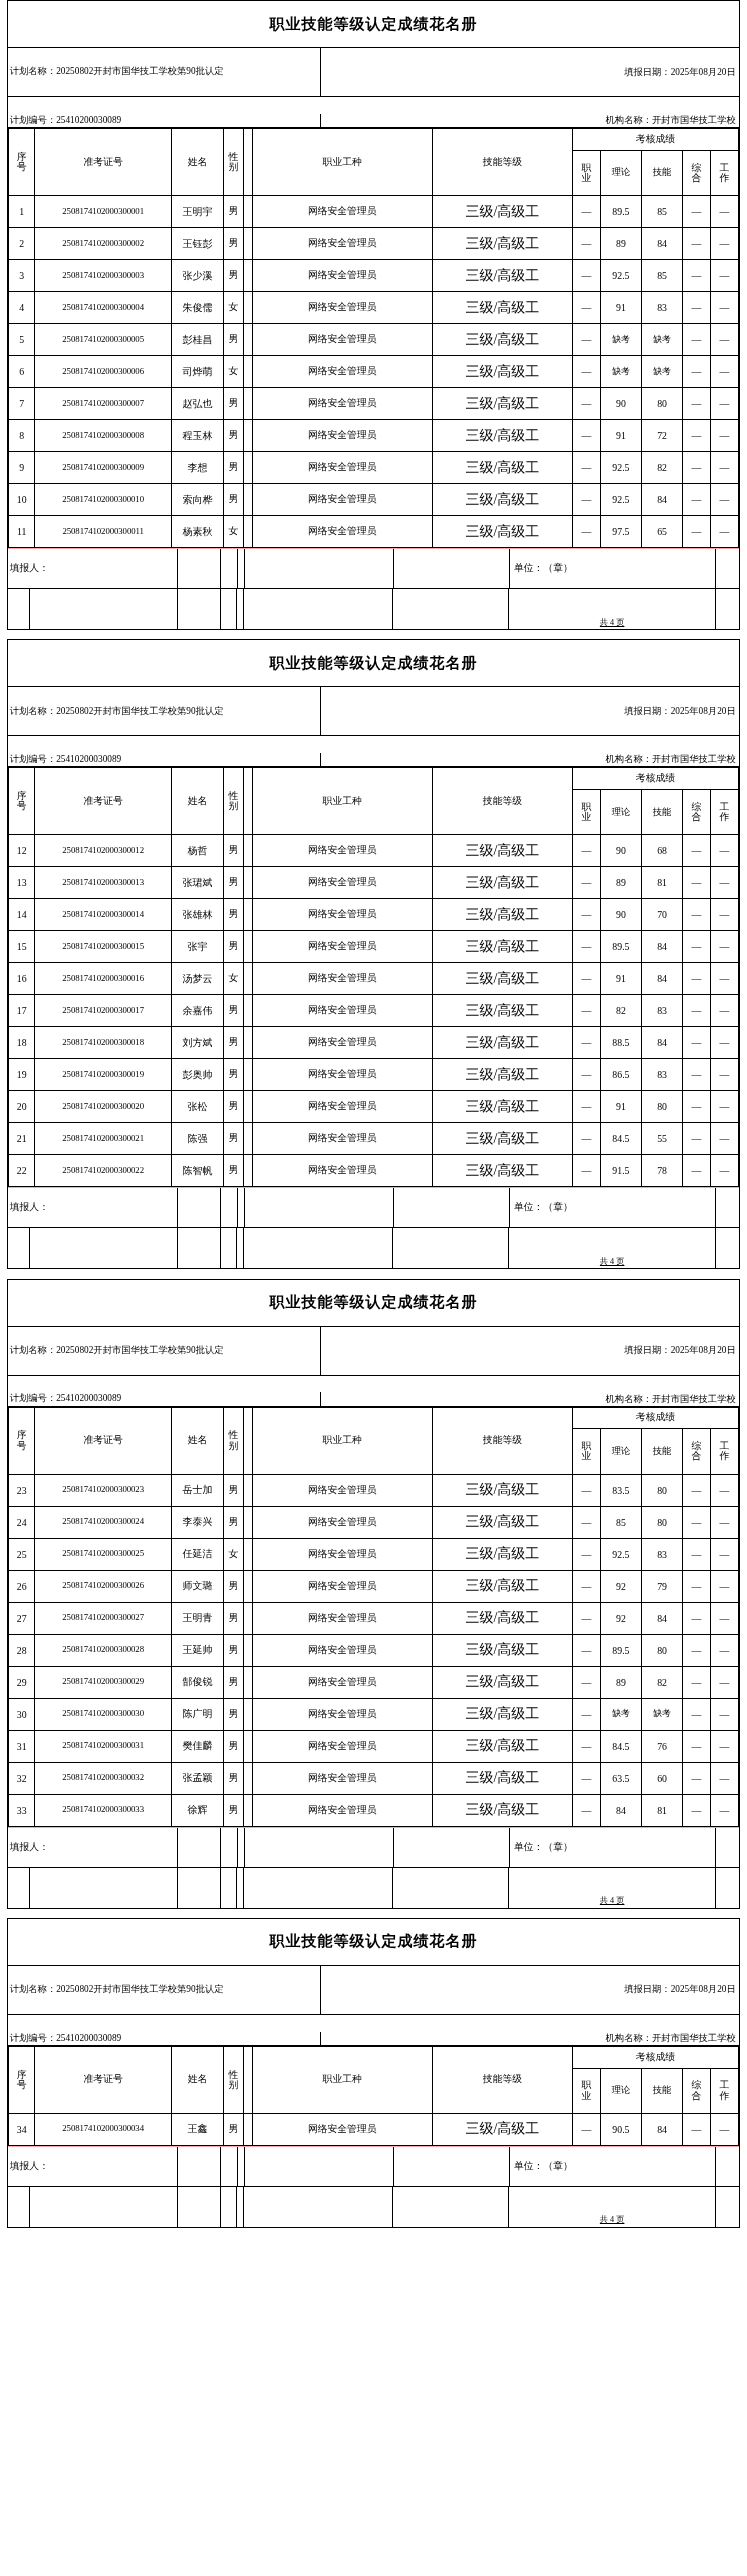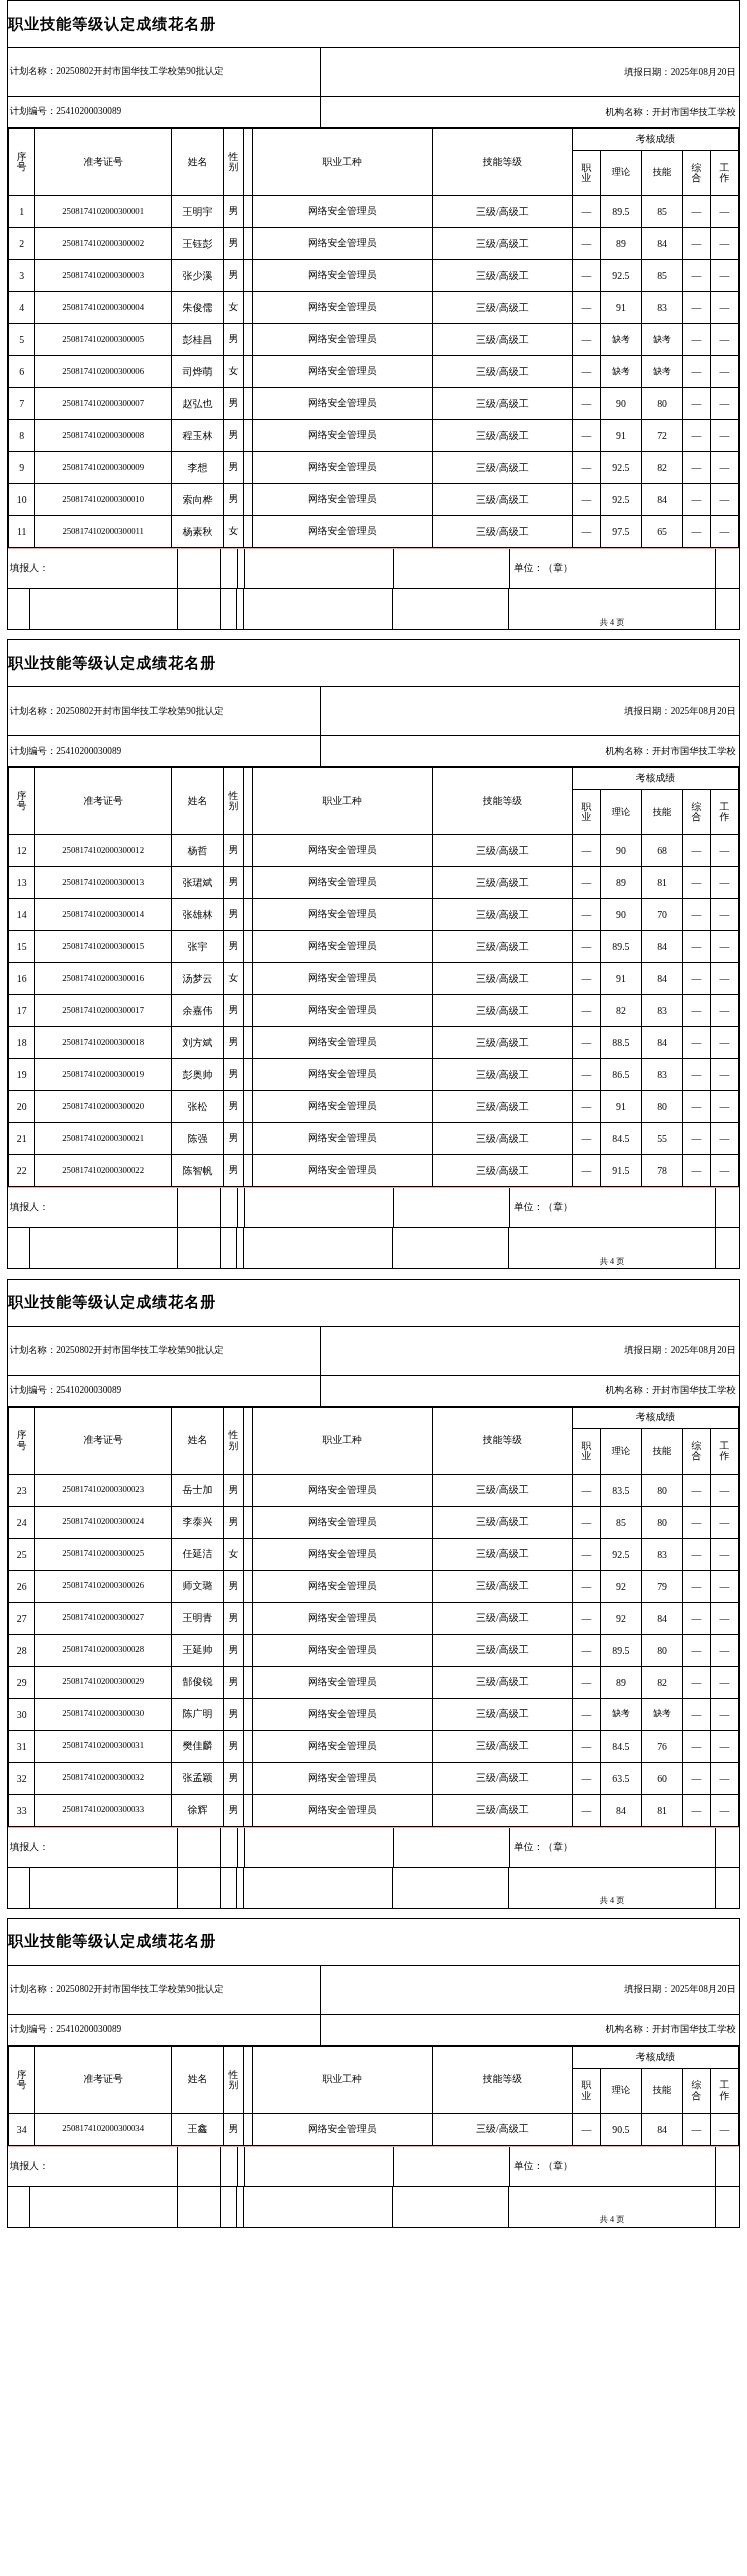--- a/index.html
+++ b/index.html
@@ -20,37 +20,37 @@
   }
   .page-inner {
     border: 1.5px solid #000;
     border-bottom: 1.5px solid #000;
   }
   
   .title-band {
     height: 47px;
     display: flex;
     align-items: center;
-    justify-content: flex-start;
+    justify-content: center;
     border-bottom: 1.5px solid #000;
   }
   .doc-title {
     font-size: 15px;
     font-weight: bold;
     letter-spacing: 1px;
     font-family: "Liberation Serif", "DejaVu Serif", serif;
     color: #000;
   }
   
   .meta-row {
     display: flex;
     border-bottom: 1px solid #000;
   }
   .meta-row.tall { height: 49px; }
-  .meta-row.short { height: 31px; }
+  .meta-row.short { height: 31px; align-items: flex-end; }
   .meta-left {
     width: 313px;
     border-right: 1px solid #000;
     display: flex;
     align-items: center;
     padding: 0 2.1px 0 1.5px;
     font-size: 9.3px;
     line-height: 1.42;
     color: #000;
   }
@@ -120,21 +120,21 @@
     font-size: 8.8px;
     line-height: 1.12;
     word-break: break-all;
     padding: 0.5px 1px;
     letter-spacing: -0.1px;
   }
   td.seq { font-size: 9.8px; }
   td.name { font-size: 10px; letter-spacing: 0px; }
   td.sex { font-size: 9.8px; }
   td.job { font-size: 9.8px; }
-  td.level { font-size: 10px; margin-left: 20px; }
+  td.level { font-size: 14px; margin-left: 20px; }
   td.score { font-size: 9.8px; }
   td.score.absent { font-size: 8.8px; }
   tbody tr td { border-top: 1px solid #000; border-bottom: 1px solid #000; }
 
   
   .footer-row {
     display: flex;
     border-top: 1px solid #fca5a5;
     height: 40px;
   }
@@ -179,20 +179,21 @@
   .pc-g { width: 116px; }
   .pc-count {
     flex: 1;
     display: flex;
     align-items: flex-end;
     justify-content: center;
     padding-bottom: 1.5px;
     font-size: 8.2px;
     color: #000;
     border-right: 0.5px solid #000;
+    text-decoration: underline;
   }
   .pc-tail { width: 23px; }
 
   .gap-between { height: 9.3px; background: #ffffff; }
 </style>
 </head>
 <body>
 
 <div id="root">
     <div class="page">

